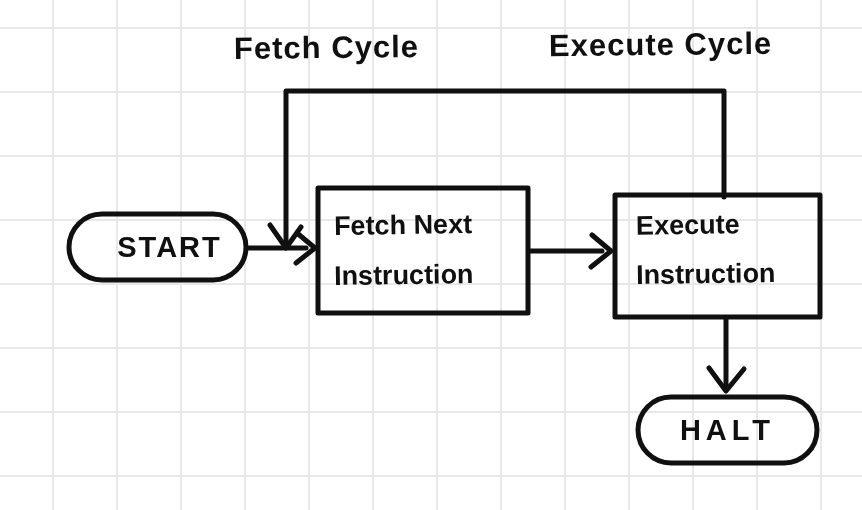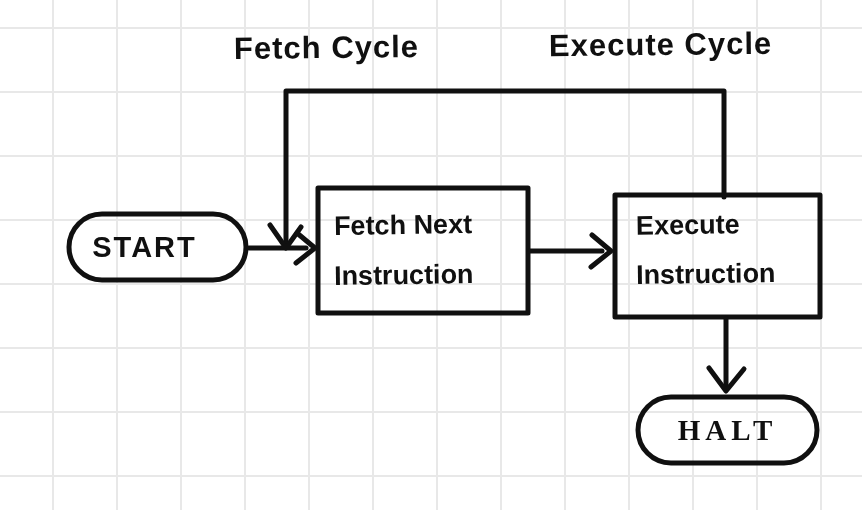--- a/index.html
+++ b/index.html
@@ -53,22 +53,22 @@
     font-size: 29px;
   }
   .process-lbl {
     display: flex;
     flex-direction: column;
     justify-content: space-evenly;
     align-items: flex-start;
     font-size: 27px;
   }
   .process-lbl .line { line-height: 1; transform: rotate(-0.8deg); }
-  #start-label   { left: 56px;  top: 214px; width: 177px; height: 66px; letter-spacing: 2px; }
-  #halt-label    { left: 638px; top: 397px; width: 179px; height: 66px; letter-spacing: 5px; font-family: Liberation Serif, serif; }
+  #start-label   { left: 81px;  top: 214px; width: 177px; height: 66px; letter-spacing: 2px; }
+  #halt-label    { left: 638px; top: 397px; width: 179px; height: 66px; letter-spacing: 5px; }
   #fetch-label   { left: 318px; top: 188px; width: 210px; height: 125px; padding-left: 16px; box-sizing: border-box; text-align: right; }
   #execute-label { left: 615px; top: 189px; width: 205px; height: 122px; padding-left: 21px; box-sizing: border-box; }
   #fetch-cycle-label   { left: 234px; top: 30px; }
   #execute-cycle-label { left: 549px; top: 27px; }
 </style>
 </head>
 <body>
 
 <div class="canvas">
 

